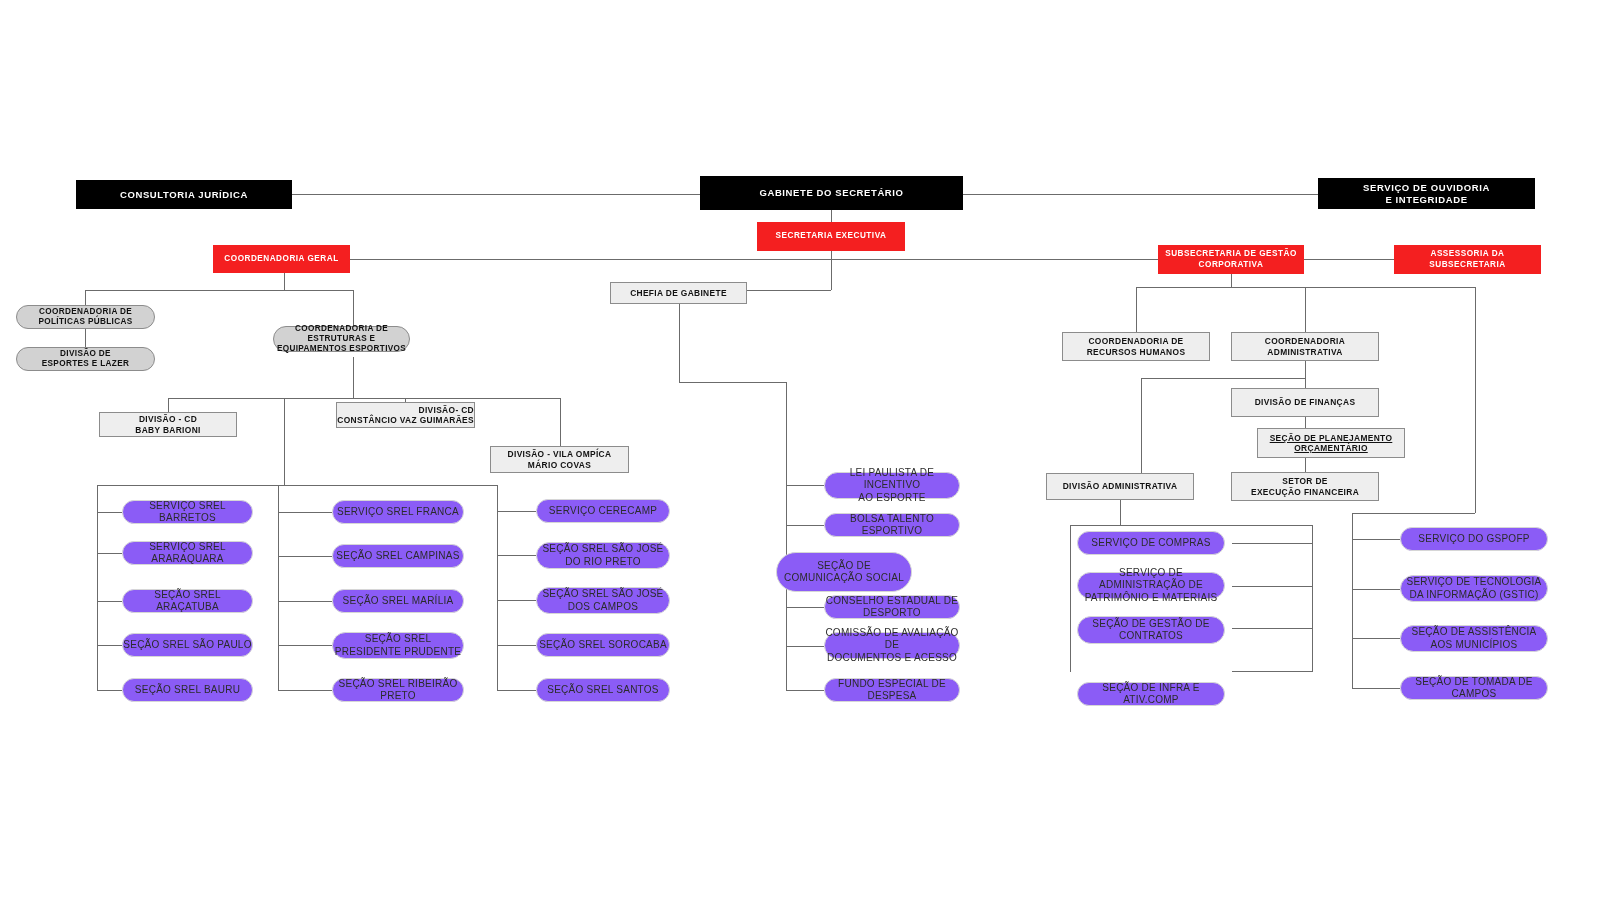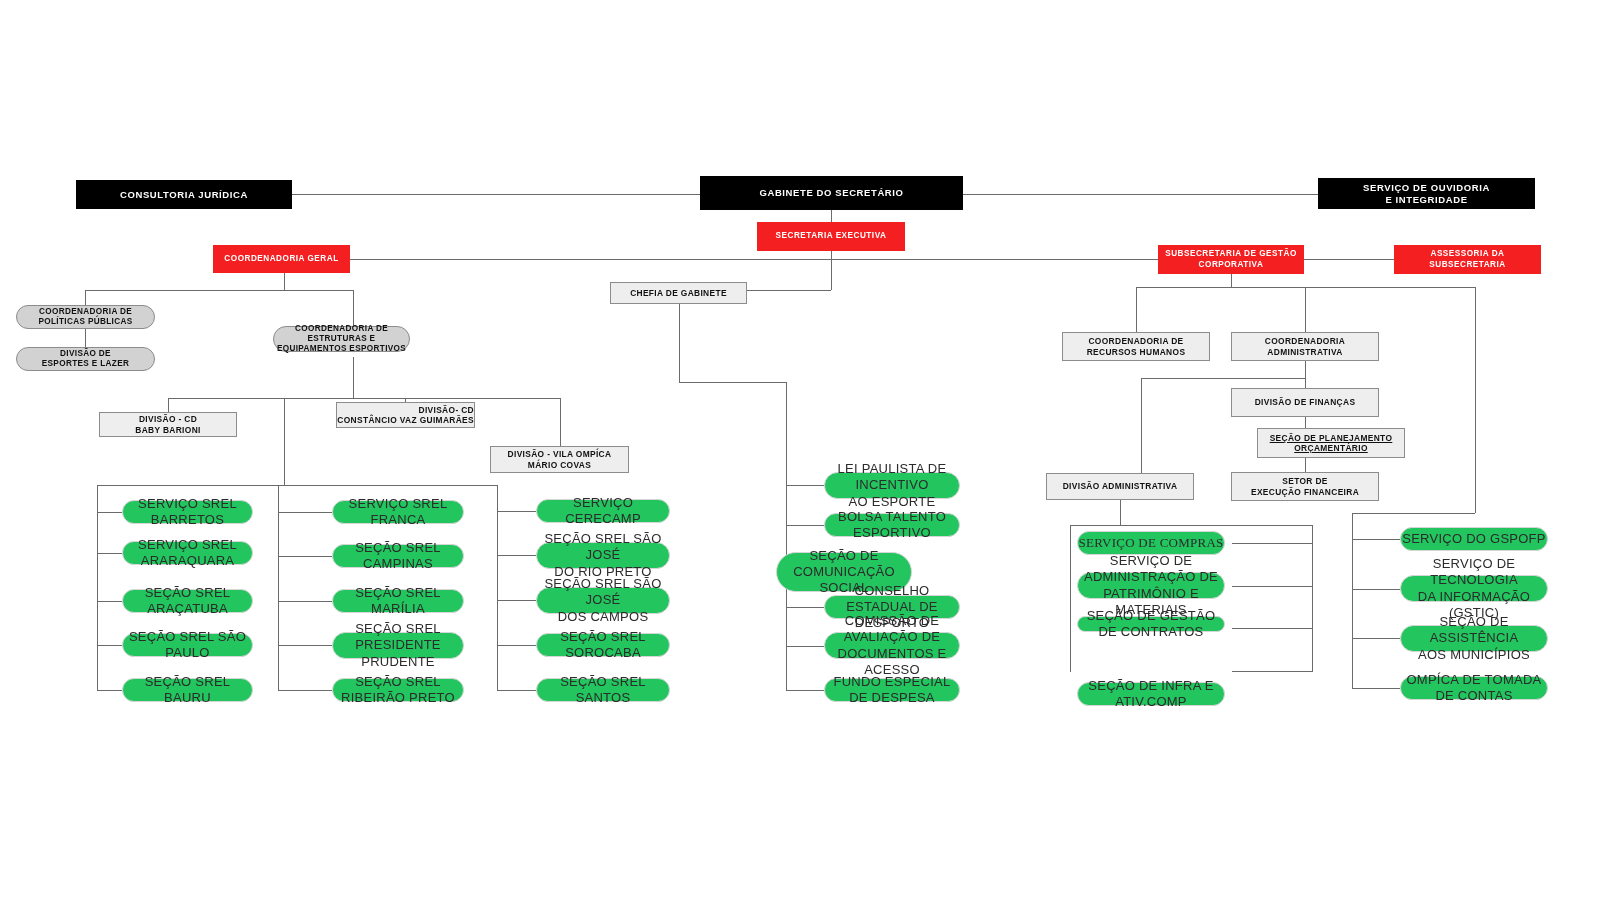--- a/index.html
+++ b/index.html
@@ -72,24 +72,24 @@
     background:#d2d2d2;
     color:#111111;
     font-weight:bold;
     font-size:8.2px;
     letter-spacing:.35px;
     border:1px solid #8c8c8c;
     border-radius:999px;
   }
   
   .n-pill{
-    background:#22c55e;
+    background:#8b5cf6;
     color:#2b2b2b;
     font-weight:normal;
-    font-size:13px;
+    font-size:10px;
     letter-spacing:.25px;
     border:1px solid #d6d6d6;
     border-radius:999px;
   }
 </style>
 </head>
 <body>
 
 <div id="canvas">
 
@@ -341,42 +341,42 @@
 
   <div class="node n-rect" style="left:1231px; top:472px; width:148px; height:29px;">
     <span class="lbl">SETOR DE
 EXECUÇÃO FINANCEIRA</span>
   </div>
 
   <div class="node n-rect" style="left:1046px; top:473px; width:148px; height:27px;">
     <span class="lbl">DIVISÃO ADMINISTRATIVA</span>
   </div>
 
-  <div class="node n-pill" style="left:1077px; top:531px; width:148px; height:24px;font-family:Liberation Serif, serif;">
+  <div class="node n-pill" style="left:1077px; top:531px; width:148px; height:24px;">
     <span class="lbl">SERVIÇO DE COMPRAS</span>
   </div>
   <div class="node n-pill" style="left:1077px; top:572px; width:148px; height:27px;">
     <span class="lbl">SERVIÇO DE ADMINISTRAÇÃO DE
 PATRIMÔNIO E MATERIAIS</span>
   </div>
-  <div class="node n-pill" style="left:1077px; top:616px; width:148px; height:16px;">
+  <div class="node n-pill" style="left:1077px; top:616px; width:148px; height:28px;">
     <span class="lbl">SEÇÃO DE GESTÃO DE CONTRATOS</span>
   </div>
   <div class="node n-pill" style="left:1077px; top:682px; width:148px; height:24px;">
     <span class="lbl">SEÇÃO DE INFRA E ATIV.COMP</span>
   </div>
 
   <div class="node n-pill" style="left:1400px; top:527px; width:148px; height:24px;">
     <span class="lbl">SERVIÇO DO GSPOFP</span>
   </div>
   <div class="node n-pill" style="left:1400px; top:575px; width:148px; height:27px;">
     <span class="lbl">SERVIÇO DE TECNOLOGIA
 DA INFORMAÇÃO (GSTIC)</span>
   </div>
   <div class="node n-pill" style="left:1400px; top:625px; width:148px; height:27px;">
     <span class="lbl">SEÇÃO DE ASSISTÊNCIA
 AOS MUNICÍPIOS</span>
   </div>
   <div class="node n-pill" style="left:1400px; top:676px; width:148px; height:24px;">
-    <span class="lbl">OMPÍCA DE TOMADA DE CONTAS</span>
+    <span class="lbl">SEÇÃO DE TOMADA DE CAMPOS</span>
   </div>
 
 </div>
 
 </body></html>

